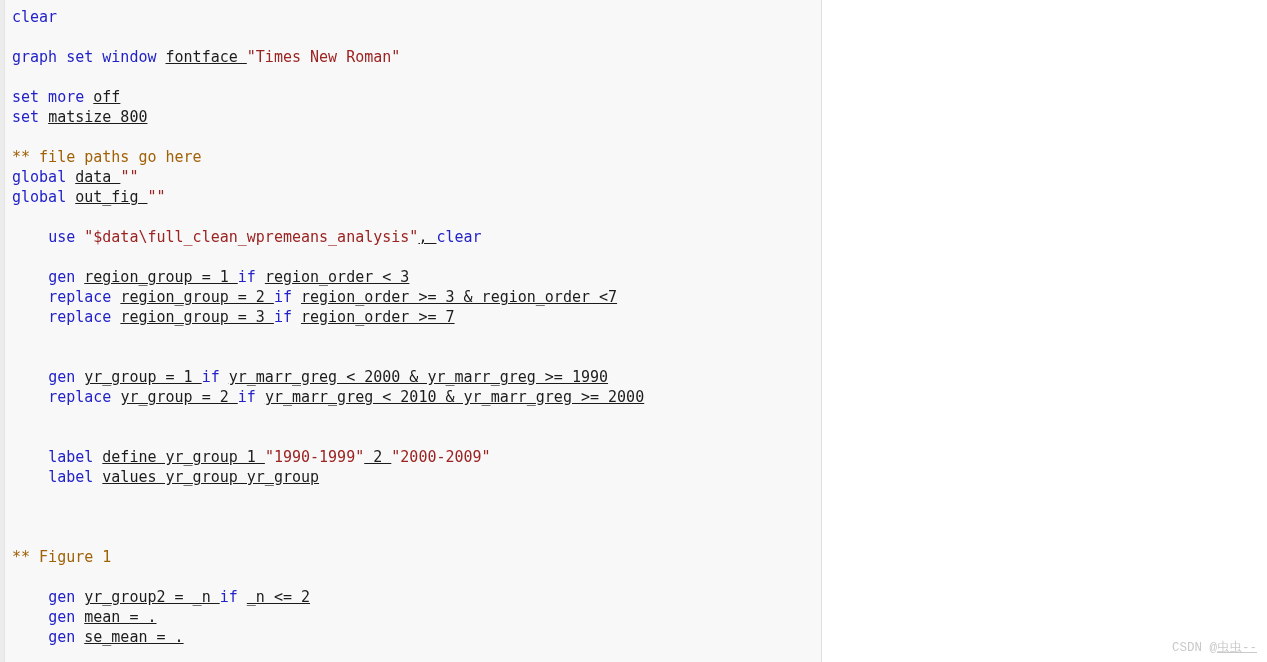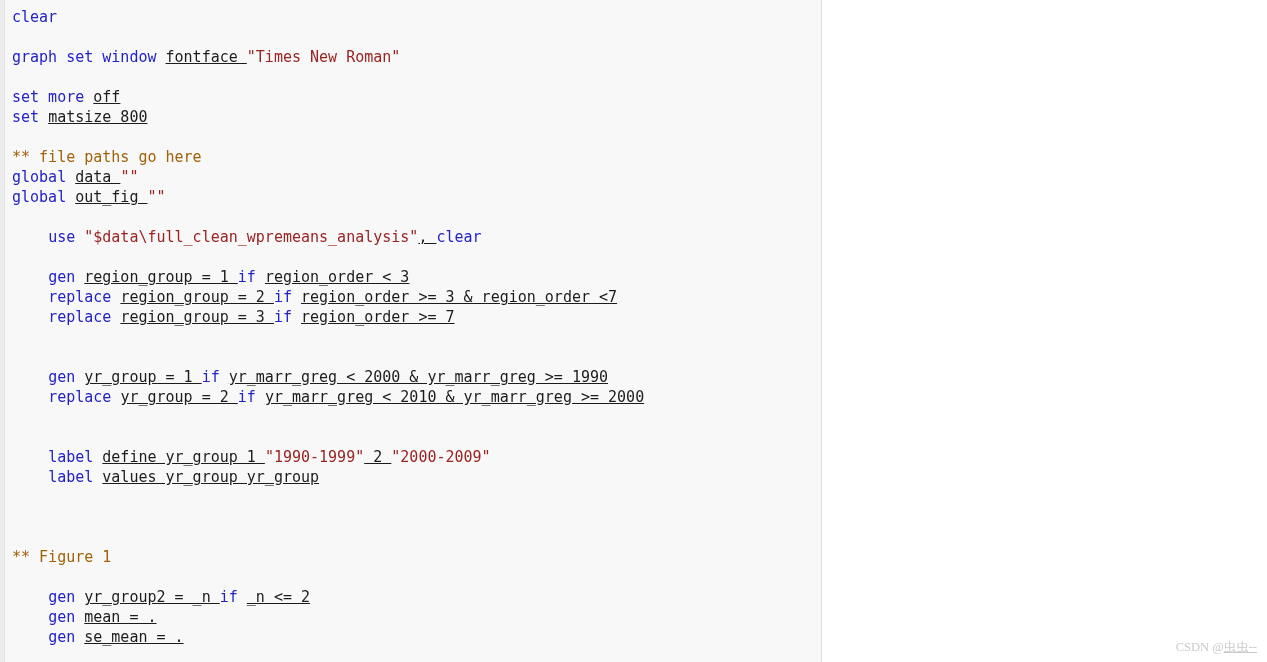--- a/index.html
+++ b/index.html
@@ -78,21 +78,21 @@
     width: 444px;
     height: 662px;
     background: #ffffff;
   }
 
   
   #watermark {
     position: absolute;
     right: 10px;
     bottom: 6px;
-    font-family: Liberation Serif, serif;
+    font-family: Liberation Mono, monospace;
     font-size: 12.5px;
     color: #c9c9c9;
     white-space: nowrap;
     user-select: none;
   }
   #watermark .wm-user { text-decoration: underline; }
 </style>
 </head>
 <body>
 

